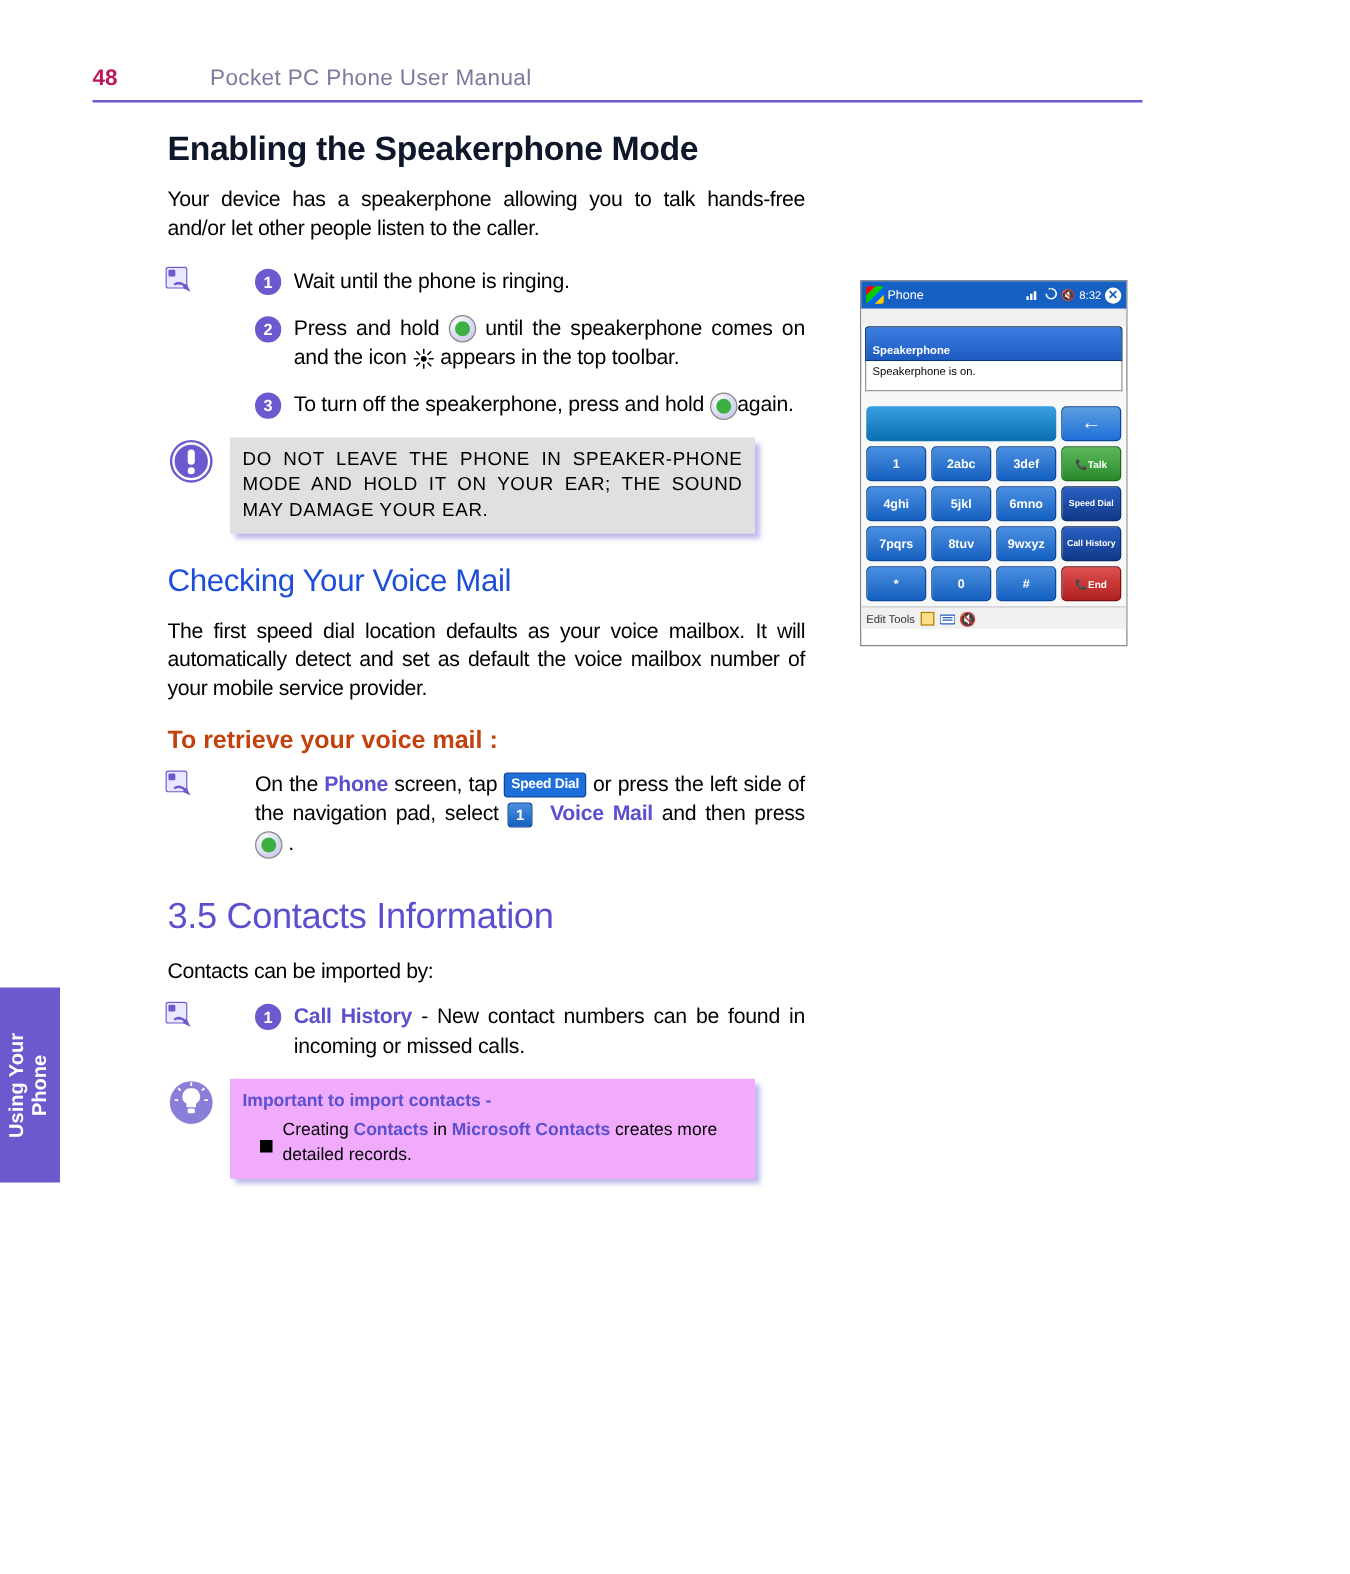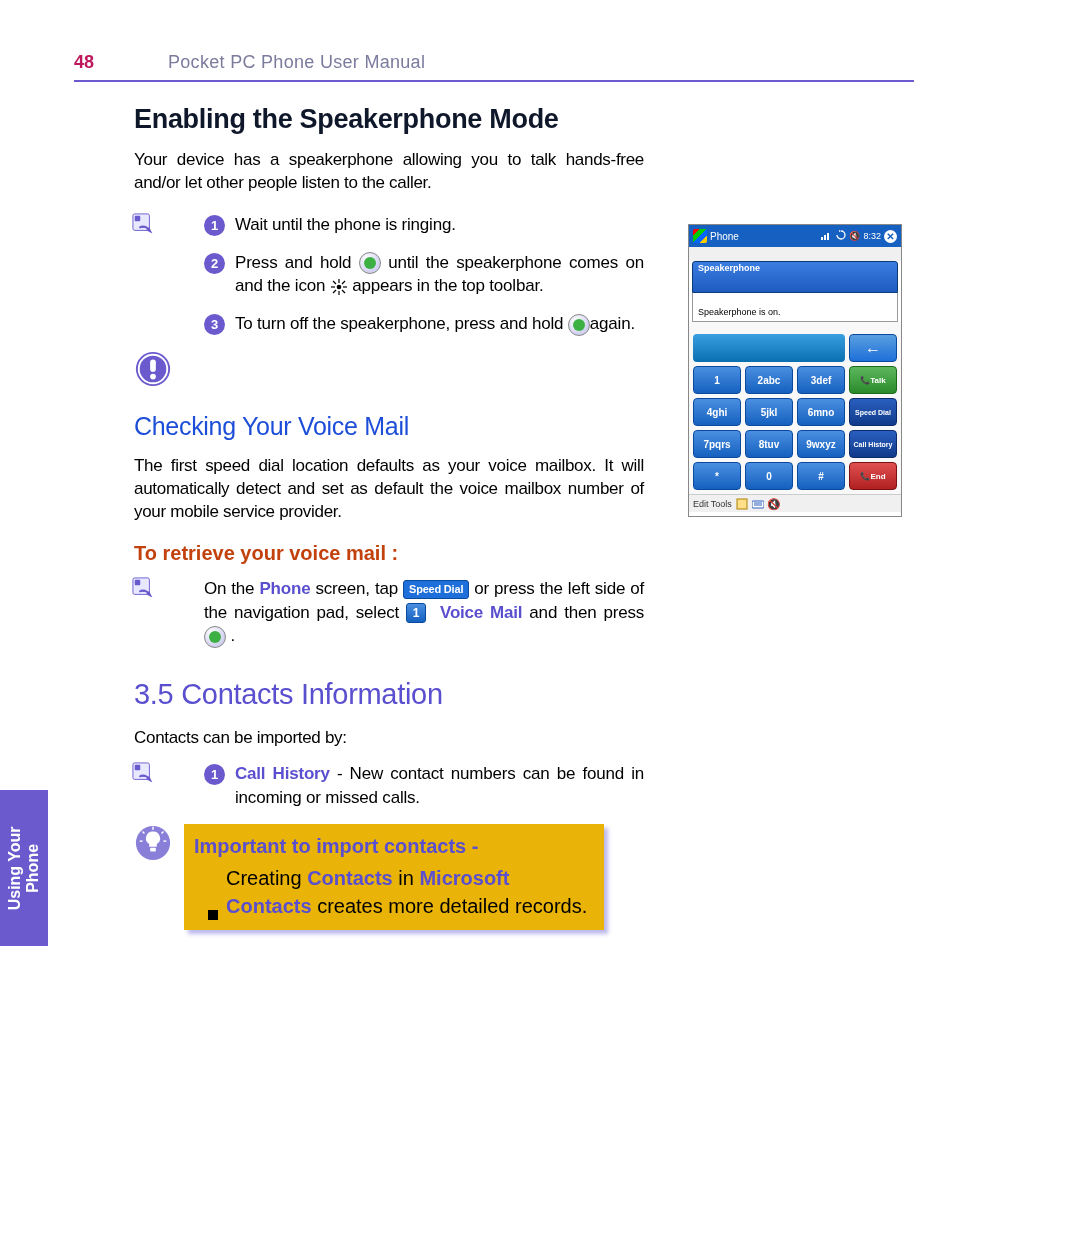--- a/index.html
+++ b/index.html
@@ -25,43 +25,43 @@
   .inline-circle { display:inline-block; vertical-align:middle; width:22px; height:22px; border-radius:50%; border:1px solid #888; background: radial-gradient(circle at 35% 30%, #fff, #d0d0f0 70%); position:relative; }
   .inline-circle.green::after { content:''; position:absolute; top:4px; left:4px; width:12px; height:12px; border-radius:50%; background:#3CB043; }
   .inline-sparkle { display:inline-block; vertical-align:middle; width:18px; height:18px; font-weight:bold; }
 
   .warning-box { display:flex; align-items:flex-start; gap:12px; margin: 10px 0 6px 0; }
   .warning-icon { width:38px; height:38px; flex-shrink:0; }
   .warning-icon svg { width:100%; height:100%; }
   .warning-text-box { background:#E0E0E0; padding: 8px 10px; font-size: 15px; text-align: justify; box-shadow: 4px 4px 4px rgba(90,79,207,0.4); width: 420px; letter-spacing: 0.5px; line-height:1.35; }
 
   .tip-box { display:flex; align-items:flex-start; gap:12px; margin: 10px 0 6px 0; }
-  .tip-text-box { background:#eab308; padding: 8px 10px 10px 10px; font-size: 20px; box-shadow: 4px 4px 4px rgba(90,79,207,0.4); width: 420px; line-height:1.4; }
+  .tip-text-box { background:#f0abfc; padding: 8px 10px 10px 10px; font-size: 14px; box-shadow: 4px 4px 4px rgba(90,79,207,0.4); width: 420px; line-height:1.4; }
   .tip-title { color:#5A4FCF; font-weight:bold; }
-  .tip-bullet { display:flex; align-items:flex-end; gap:8px; margin-top:4px; }
+  .tip-bullet { display:flex; align-items:center; gap:8px; margin-top:4px; }
   .sq-bullet { width:10px; height:10px; background:#000; margin-top:6px; flex-shrink:0; margin-left:14px; }
 
   .blue-bold { color:#5A4FCF; font-weight:bold; }
   .inline-btn { display:inline-block; vertical-align:middle; background:#1E6FD9; color:#fff; border-radius:3px; padding:1px 5px; font-size:11px; font-weight:bold; border:1px solid #0a4a9e; }
   .inline-blue-num { display:inline-flex; align-items:center; justify-content:center; vertical-align:middle; width:20px; height:20px; background:linear-gradient(#4a8fe0,#1560c0); color:#fff; border-radius:3px; font-size:12px; font-weight:bold; border:1px solid #0a4a9e; }
 
   .side-tab { position:absolute; left:0; top: 790px; width: 48px; height: 156px; background:#6A5ACD; color:#fff; font-weight:bold; font-size:16px; display:flex; align-items:center; justify-content:center; }
   .side-tab-inner { transform: rotate(-90deg); white-space: nowrap; line-height: 1.15; text-align:center; }
 
   
   .device { position:absolute; top: 224px; left: 688px; width: 214px; height: 293px; border:1px solid #888; background:#fff; }
   .dev-top { height:22px; background:#1560c0; display:flex; align-items:center; color:#fff; font-size:10px; padding:0 4px; justify-content:space-between; }
   .dev-top-left { display:flex; align-items:center; gap:3px; }
   .flag { width:14px; height:14px; background:linear-gradient(135deg,#f00 0 25%,#0c0 25% 50%,#06f 50% 75%,#fc0 75%); border-radius:2px;}
   .dev-top-right { display:flex; align-items:center; gap:3px; font-size:9px; }
   .dev-close { width:13px; height:13px; border-radius:50%; background:#fff; color:#1560c0; display:flex; align-items:center; justify-content:center; font-weight:bold; font-size:10px; }
   .dev-strip { height:14px; background:#f0f0f0; font-size:9px; padding:0 4px; color:#444; }
   .dev-popup { position:relative; }
-  .dev-popup-head { height:32px; background:linear-gradient(#3a7de0,#1e5bc0); color:#fff; font-size:9px; padding:1px 5px; font-weight:bold; border:1px solid #0a3a7a; border-radius:3px 3px 0 0; margin:0 3px; }
-  .dev-popup-body { background:#fff; margin:0 3px; border:1px solid #999; border-top:none; font-size:9px; padding:14px 5px; height:24px; }
+  .dev-popup-head { height:19px; background:linear-gradient(#3a7de0,#1e5bc0); color:#fff; font-size:9px; padding:13px 5px; font-weight:bold; border:1px solid #0a3a7a; border-radius:3px 3px 0 0; margin:0 3px; }
+  .dev-popup-body { background:#fff; margin:0 3px; border:1px solid #999; border-top:none; font-size:9px; padding:3px 5px; height:24px; }
 
   .keypad { padding: 12px 4px 4px 4px; background: #f8f8f8; display:grid; grid-template-columns: repeat(4, 1fr); gap:4px; }
   .key { height:28px; border-radius:4px; display:flex; align-items:center; justify-content:center; font-size:10px; font-weight:bold; color:#fff; cursor:default; }
   .key.num { background:linear-gradient(#4a8fe0,#1560c0); border:1px solid #0a4a9e; }
   .key.clear { background:linear-gradient(#3a9fe0,#0a6fb0); }
   .key.back { background:linear-gradient(#5a9fe0,#1e6fd9); border:1px solid #0a4a9e; font-size:16px; }
   .key.talk { background:linear-gradient(#5db85d,#2a8a2a); border:1px solid #1a6a1a; font-size:8px; }
   .key.action { background:linear-gradient(#2a5fc0,#103a8a); border:1px solid #0a2a6a; font-size:7px; }
   .key.end { background:linear-gradient(#e05050,#b02020); border:1px solid #7a1010; font-size:8px; }
   .dev-bottom { height:18px; background:#f0f0f0; border-top:1px solid #ccc; font-size:9px; color:#333; padding:1px 4px; display:flex; align-items:center; gap:4px; }
@@ -130,20 +130,21 @@
 
   <div class="warning-box">
     <span class="warning-icon">
       <svg viewBox="0 0 40 40">
           <circle cx="20" cy="20" r="18" fill="#6A5ACD"></circle>
           <circle cx="20" cy="20" r="15" fill="none" stroke="#fff" stroke-width="2"></circle>
           <rect x="17" y="10" width="6" height="13" rx="3" fill="#fff"></rect>
           <circle cx="20" cy="28" r="3" fill="#fff"></circle>
         </svg>
     </span>
+    <div class="warning-text-box">DO NOT LEAVE THE PHONE IN SPEAKER-PHONE MODE AND HOLD IT ON YOUR EAR; THE SOUND MAY DAMAGE YOUR EAR.</div>
   </div>
 
   <div class="h2">Checking Your Voice Mail</div>
   <div class="body-text">The first speed dial location defaults as your voice mailbox. It will automatically detect and set as default  the voice mailbox number of your mobile service provider.</div>
 
   <div class="h3">To retrieve your voice mail :</div>
 
   <div class="step-row step-indent" style="margin-bottom:6px;">
     <span class="pointer-icon">
       <svg viewBox="0 0 24 24">

